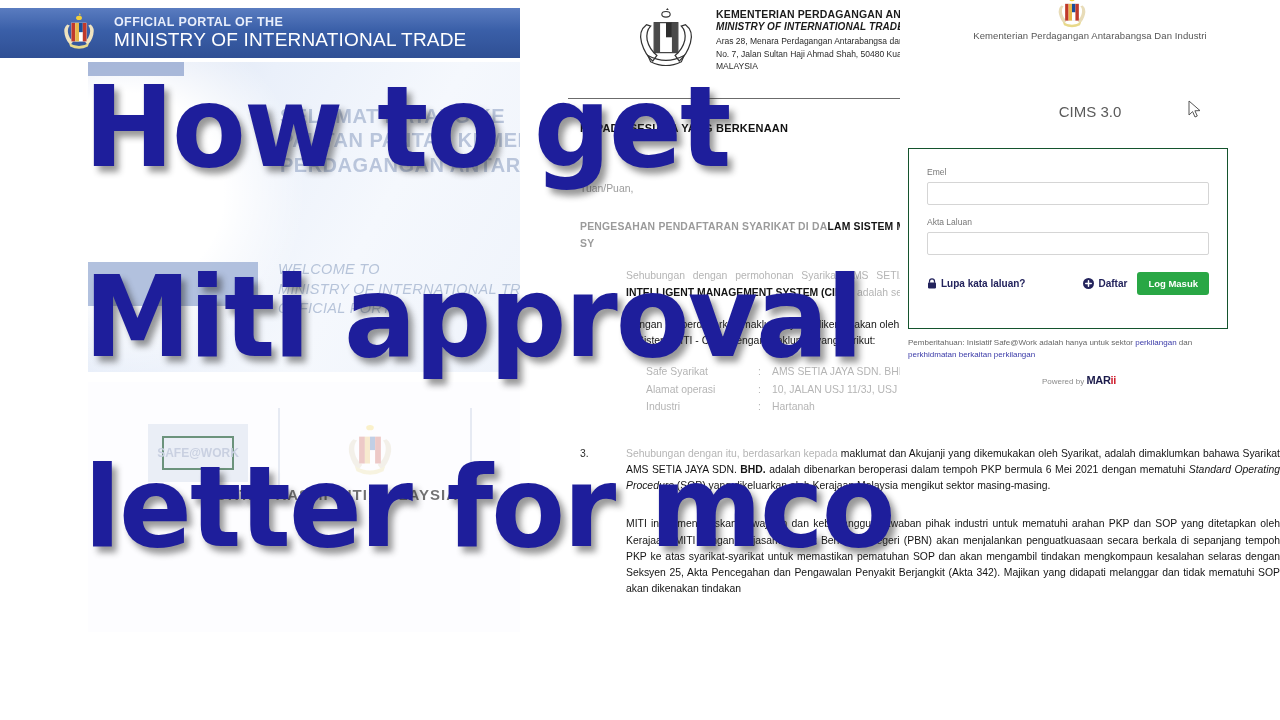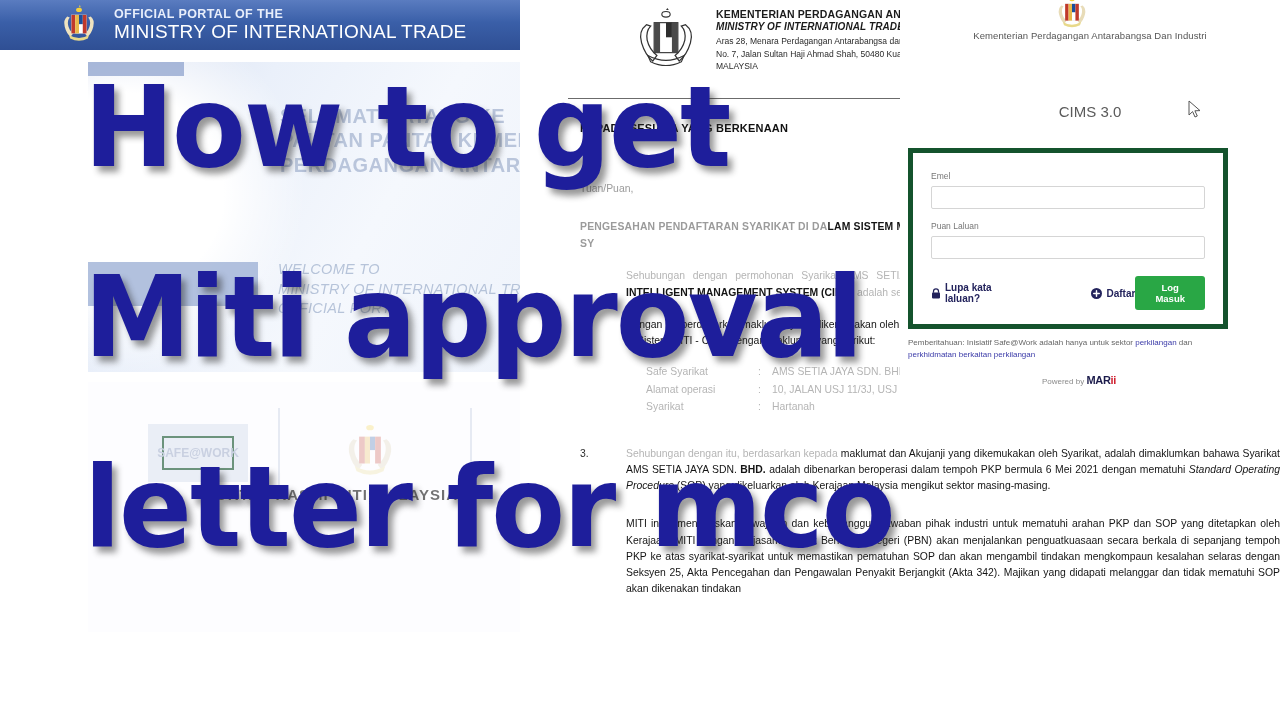--- a/index.html
+++ b/index.html
@@ -19,21 +19,21 @@
   }
 
   
   .portal-layer {
     position: absolute; left: 0; top: 0;
     width: 540px; height: 720px;
     background: #ffffff;
     overflow: hidden;
   }
   .portal-banner {
-    position: absolute; left: 0; top: 0;
+    position: absolute; left: 0; top: 8px;
     width: 540px; height: 50px;
     background: linear-gradient(to bottom, #5a7cc0 0%, #3a5fa8 45%, #2f4f94 100%);
     display: flex; align-items: center;
     padding-left: 58px;
   }
   .jata-crest {
     position: absolute; left: 58px; top: 4px;
     width: 42px; height: 42px;
   }
   .banner-text { margin-left: 56px; color: #ffffff; line-height: 1.05; }
@@ -193,21 +193,21 @@
     font-size: 21px; color: #3b3b78; letter-spacing: -.2px;
   }
   .login-subtitle {
     position: absolute; left: 0; top: 103px; width: 380px;
     text-align: center;
     font-size: 15px; color: #5a5a5a;
   }
   .login-card {
     position: absolute; left: 8px; top: 148px;
     width: 320px; height: 181px;
-    border: 5px solid #14532d;
+    border: 1px solid #14532d;
     background: #ffffff;
     padding: 18px 18px 0 18px;
   }
   .field-label {
     font-size: 8.5px; color: #777; margin-bottom: 5px;
   }
   .field-input {
     width: 100%; height: 23px;
     border: 1px solid #d5d5d5; border-radius: 2px;
     background: #fff; outline: none;
@@ -218,21 +218,21 @@
   .field-gap { height: 12px; }
   .login-actions {
     display: flex; align-items: center;
     margin-top: 17px;
   }
   .link-forgot, .link-register {
     display: flex; align-items: center;
     font-size: 10px; color: #23235c; font-weight: bold;
     text-decoration: none; cursor: pointer;
   }
-  .link-register { margin-left: 22px; padding-left: 44px; }
+  .link-register { margin-left: 14px; padding-left: 44px; }
   .lock-icon { margin-right: 4px; display: flex; }
   .plus-icon { margin-right: 4px; display: flex; }
   .btn-login {
     margin-left: auto;
     background: #29a745; color: #fff;
     border: none; border-radius: 3px;
     font-size: 9.5px; font-weight: bold;
     padding: 6px 11px; cursor: pointer;
     font-family: "Liberation Sans", sans-serif;
   }
@@ -395,21 +395,21 @@
           <span class="detail-key">Safe Syarikat</span>
           <span class="detail-colon">:</span>
           <span class="detail-val">AMS SETIA JAYA SDN. BHD.</span>
         </div>
         <div class="detail-row">
           <span class="detail-key">Alamat operasi</span>
           <span class="detail-colon">:</span>
           <span class="detail-val">10, JALAN USJ 11/3J, USJ 11, 47620 SUBANG JAYA, 47620, SELANGOR</span>
         </div>
         <div class="detail-row">
-          <span class="detail-key">Syarikat</span>
+          <span class="detail-key">Industri</span>
           <span class="detail-colon">:</span>
           <span class="detail-val">Hartanah</span>
         </div>
       </div>
 
       <div class="para" style="margin-top:30px">
         <span class="num">3.</span>
         <span class="faded">Sehubungan dengan itu, berdasarkan kepada</span>
         <span class="dark-n">maklumat dan Akujanji yang dikemukakan oleh Syarikat, adalah dimaklumkan bahawa Syarikat AMS SETIA JAYA SDN.</span>
         <span class="dark">BHD.</span>
@@ -441,21 +441,21 @@
       <path d="M26 74 q24 14 48 0 l-3 8 q-21 11 -42 0 Z" fill="#e8d98a"></path>
     </svg>
 
     <div class="login-ministry">Kementerian Perdagangan Antarabangsa Dan Industri</div>
     <div class="login-subtitle">CIMS 3.0</div>
 
     <div class="login-card">
       <div class="field-label">Emel</div>
       <input class="field-input" type="text" placeholder="" style="">
       <div class="field-gap"></div>
-      <div class="field-label">Puan Laluan</div>
+      <div class="field-label">Akta Laluan</div>
       <input class="field-input" type="password" placeholder="" style="">
 
       <div class="login-actions">
         <a class="link-forgot" href="#">
           <span class="lock-icon">
             <svg width="10" height="11" viewBox="0 0 12 13">
               <path d="M3 5.5V3.8a3 3 0 016 0v1.7" fill="none" stroke="#23235c" stroke-width="1.5"></path>
               <rect x="1.2" y="5.4" width="9.6" height="7" rx="1" fill="#23235c"></rect>
             </svg>
           </span>

